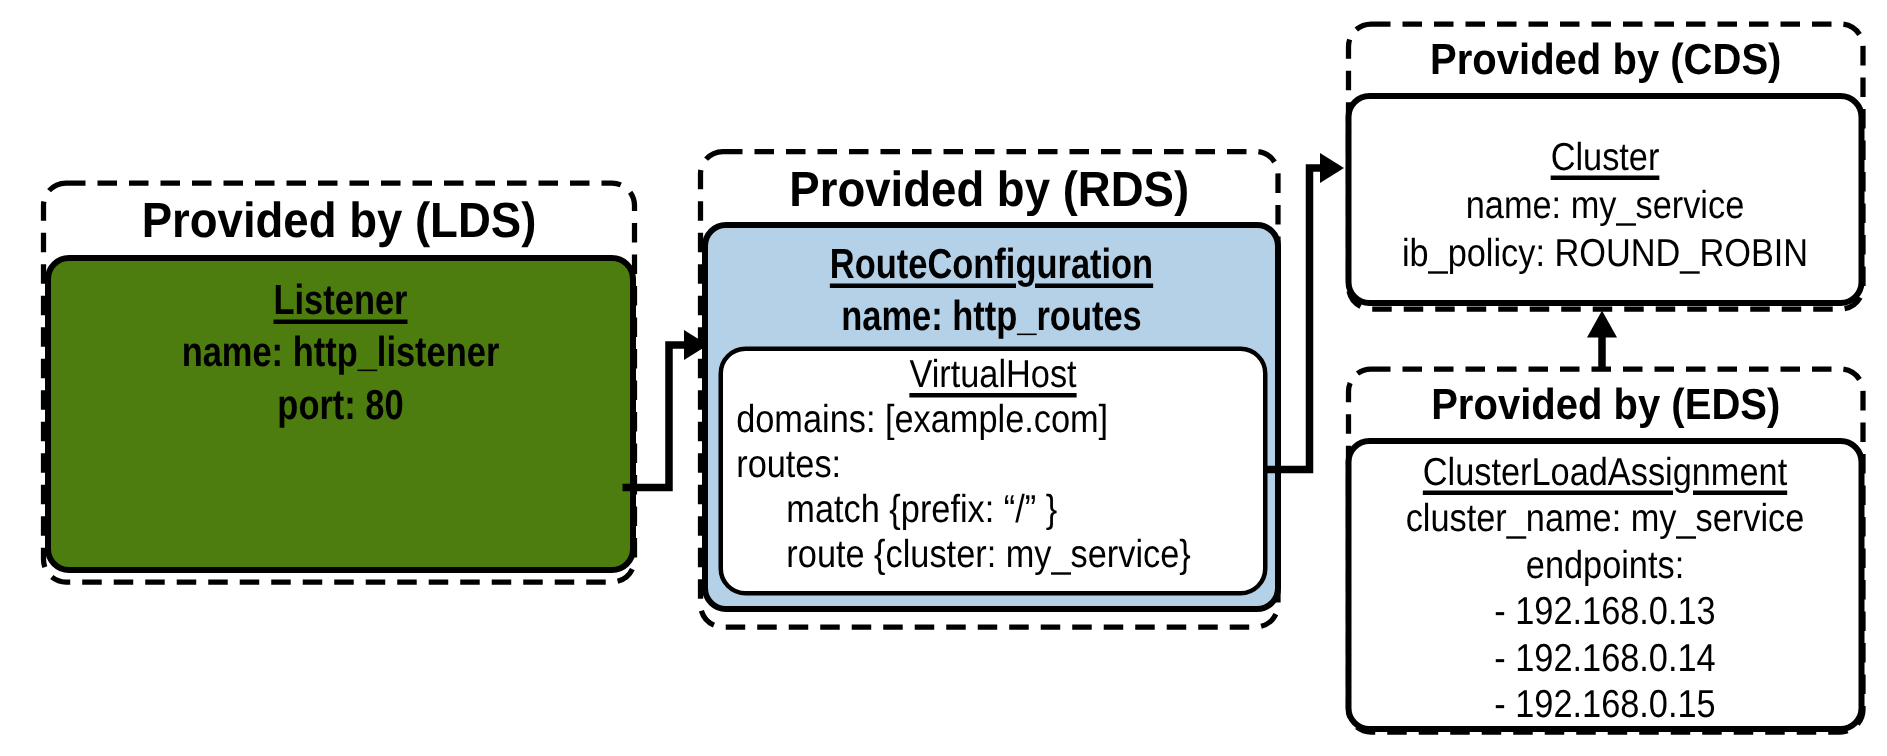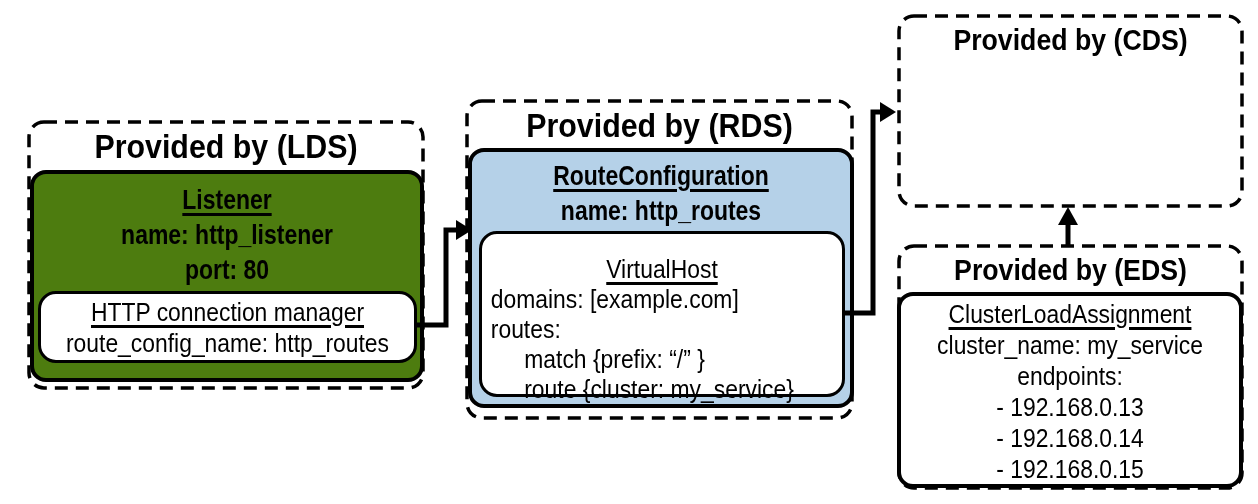--- a/index.html
+++ b/index.html
@@ -91,38 +91,39 @@
   <div class="hdr hdr-lg" style="left:467px; top:106px; width:385px;">Provided by (RDS)</div>
   <div class="hdr hdr-sm" style="left:899px; top:22px; width:343px;">Provided by (CDS)</div>
   <div class="hdr hdr-sm" style="left:899px; top:252px; width:343px;">Provided by (EDS)</div>
 
   <div class="box z1" style="left:30px; top:170px; width:394px; height:212px; background:#4d7c0f; padding-top:8px;">
     <div class="ln-b lh35 title-u">Listener</div>
     <div class="ln-b lh35">name: http_listener</div>
     <div class="ln-b lh35">port: 80</div>
   </div>
 
-  <div class="box inner z3" style="left:38px; top:291px; width:379px; height:72px; padding-top:3px;">
-    <div class="ln lh31 title-u">HTTP connection manager</div>
-    <div class="ln lh31">route_config_name: http_routes</div>
-  </div>
 
   <div class="box z1" style="left:468px; top:148px; width:386px; height:260px; background:#b5d1e8; padding-top:6px;">
     <div class="ln-b lh35 title-u">RouteConfiguration</div>
     <div class="ln-b lh35">name: http_routes</div>
   </div>
 
-  <div class="box inner z3" style="left:479px; top:231px; width:366px; height:166px; padding-top:20px;">
+  <div class="box inner z3" style="left:479px; top:231px; width:366px; height:166px; padding-top:0;">
     <div class="ln lh30 title-u">VirtualHost</div>
     <div class="ln lh30 la" style="padding-left:10px;">domains: [example.com]</div>
     <div class="ln lh30 la" style="padding-left:10px;">routes:</div>
     <div class="ln lh30 la" style="padding-left:48px;">match {prefix: “/” }</div>
     <div class="ln lh30 la" style="padding-left:48px;">route {cluster: my_service}</div>
   </div>
 
+  <div class="box z1" style="left:897px; top:62px; width:346px; height:142px; background:#ffffff; padding-top:22px;">
+    <div class="ln lh32 title-u">Cluster</div>
+    <div class="ln lh32">name: my_service</div>
+    <div class="ln lh32">ib_policy: ROUND_ROBIN</div>
+  </div>
 
   <div class="box z1" style="left:897px; top:292px; width:346px; height:196px; background:#ffffff; padding-top:3px;">
     <div class="ln lh31 title-u">ClusterLoadAssignment</div>
     <div class="ln lh31">cluster_name: my_service</div>
     <div class="ln lh31">endpoints:</div>
     <div class="ln lh31">- 192.168.0.13</div>
     <div class="ln lh31">- 192.168.0.14</div>
     <div class="ln lh31">- 192.168.0.15</div>
   </div>
 

